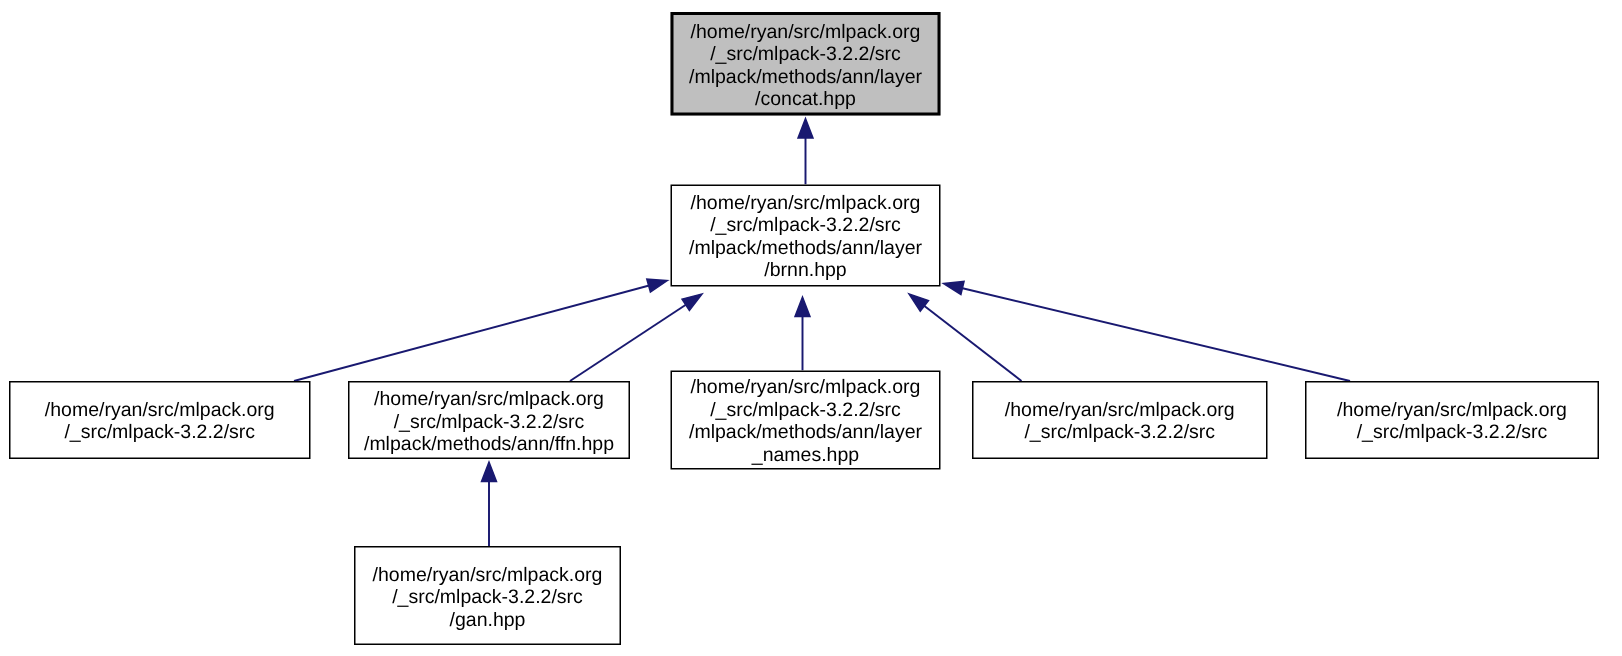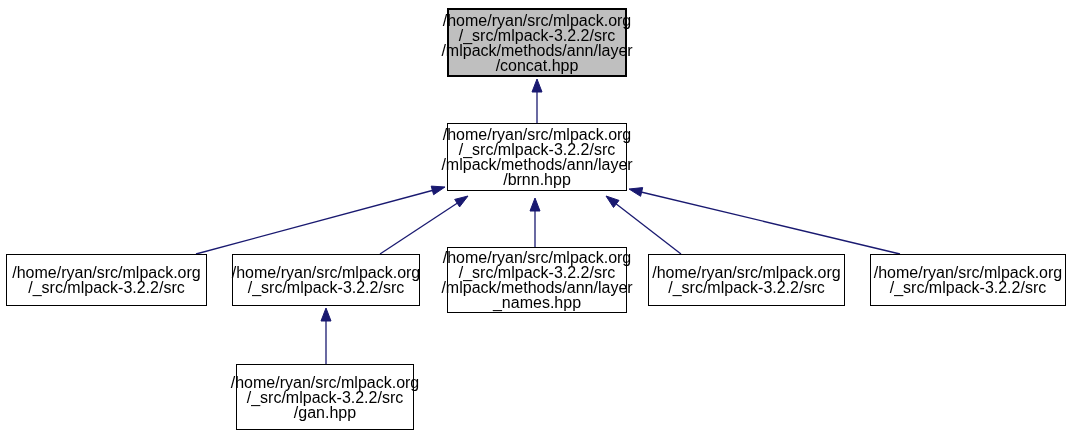--- a/index.html
+++ b/index.html
@@ -18,21 +18,21 @@
   .node {
     position: absolute;
     box-sizing: border-box;
     background: #ffffff;
     border: 1px solid #000000;
     display: flex;
     flex-direction: column;
     justify-content: center;
     align-items: center;
     text-align: left;
-    font-size: 16px;
+    font-size: 13px;
     line-height: 15px;
     color: #000000;
     cursor: pointer;
   }
   .node.current {
     background: #bfbfbf;
     border: 2px solid #000000;
     cursor: default;
   }
   .node span {
@@ -123,20 +123,21 @@
   </div>
 
   <div class="node" id="node-brnn">
     <span>/home/ryan/src/mlpack.org</span>
     <span>/_src/mlpack-3.2.2/src</span>
   </div>
 
   <div class="node" id="node-ffn">
     <span>/home/ryan/src/mlpack.org</span>
     <span>/_src/mlpack-3.2.2/src</span>
+    <span>/mlpack/methods/ann/ffn.hpp</span>
   </div>
 
   <div class="node" id="node-layer-names">
     <span>/home/ryan/src/mlpack.org</span>
     <span>/_src/mlpack-3.2.2/src</span>
     <span>/mlpack/methods/ann/layer</span>
     <span>_names.hpp</span>
   </div>
 
   <div class="node" id="node-rnn">

